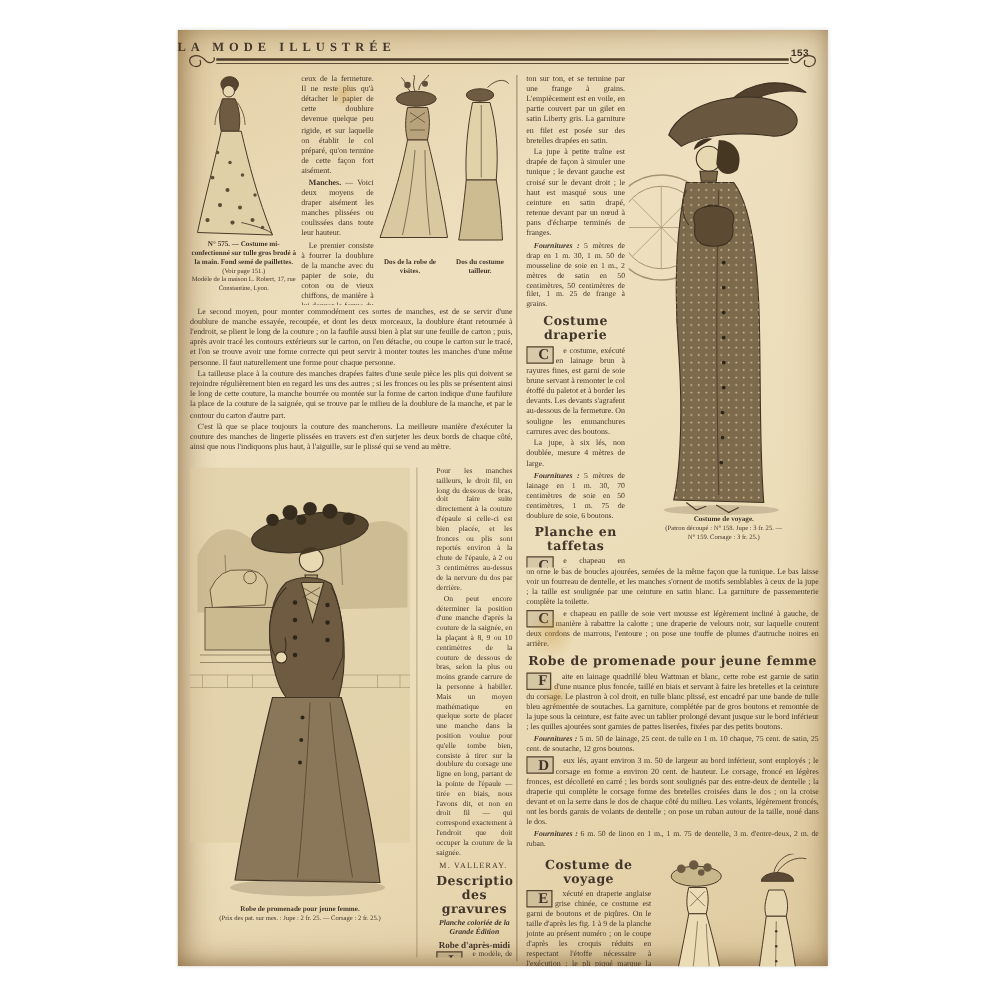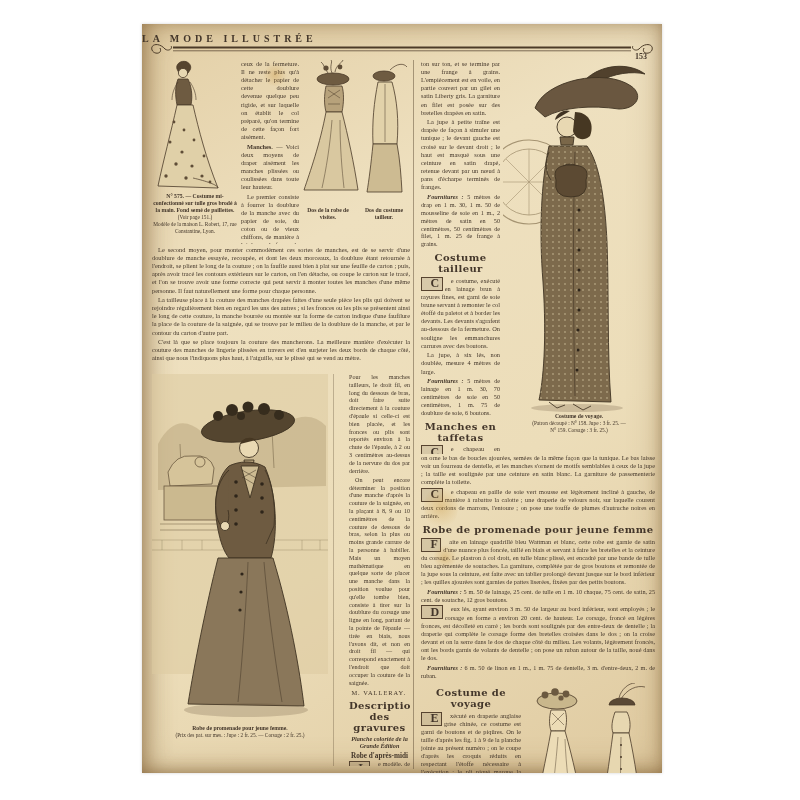--- a/index.html
+++ b/index.html
@@ -8,21 +8,21 @@
   .page{position:absolute;left:142px;top:24px;width:520px;height:749px;overflow:hidden;
         background:linear-gradient(150deg,#e3cfa6 0%,#eee0bf 30%,#ecddb9 62%,#dfcaa0 100%);
         box-shadow:inset 0 0 34px rgba(125,88,40,.33),
                    inset 12px 0 24px -10px rgba(110,75,35,.55),
                    inset -7px 0 16px -8px rgba(110,75,35,.38),
                    inset 0 -10px 18px -10px rgba(110,75,35,.4),
                    0 0 3px rgba(0,0,0,.18);}
   .stain{position:absolute;border-radius:50%;pointer-events:none;
          background:radial-gradient(circle,rgba(193,136,38,.30),rgba(193,136,38,0) 70%);}
   .masthead{text-align:left;font-size:10px;font-weight:bold;letter-spacing:4px;padding-top:9px;}
-  .pageno{position:absolute;top:28px;right:15px;font-size:8px;font-weight:bold;}
+  .pageno{position:absolute;top:15px;right:15px;font-size:8px;font-weight:bold;font-family:Liberation Mono, monospace;}
   .rule{position:absolute;top:17px;left:5px;}
   .cols{position:absolute;top:36px;left:0;right:0;bottom:4px;display:flex;}
   .col-left{width:258px;padding:0 3px 0 10px;}
   .col-right{flex:1;border-left:1px solid rgba(80,62,40,.45);padding:0 7px 0 7px;}
   p.t{font-size:6.35px;line-height:1.28;text-align:justify;text-indent:6px;margin:0 0 1.5px;}
   p.nt{text-indent:0;}
   .h1{font-size:10px;font-weight:bold;text-align:center;margin:4px 0 2.5px;letter-spacing:.4px;
       font-family:"DejaVu Serif",serif;}
   .h2{font-size:7.2px;font-weight:bold;text-align:center;margin:2.5px 0 1.5px;}
   .hsub{font-size:6.2px;font-style:italic;font-weight:bold;text-align:center;margin:1px 0;}
@@ -214,26 +214,26 @@
       </div>
     </div>
 
     <div class="col-right">
       <div class="rowA">
         <div class="rA-text">
           <p class="t nt">ton sur ton, et se termine par une frange à grains. L'empiècement est en voile, en partie couvert par un gilet en satin Liberty gris. La garniture en filet est posée sur des bretelles drapées en satin.</p>
           <p class="t">La jupe à petite traîne est drapée de façon à simuler une tunique ; le devant gauche est croisé sur le devant droit ; le haut est masqué sous une ceinture en satin drapé, retenue devant par un nœud à pans d'écharpe terminés de franges.</p>
           <p class="four"><i>Fournitures :</i><span> 5 mètres de drap en 1 m. 30, 1 m. 50 de mousseline de soie en 1 m., 2 mètres de satin en 50 centimètres, 50 centimètres de filet, 1 m. 25 de frange à grains.</span></p>
 
-          <div class="h1">Costume tailleur</div>
+          <div class="h1">Costume draperie</div>
           <p class="t dc">Ce costume, exécuté en lainage brun à rayures fines, est garni de soie brune servant à remonter le col étoffé du paletot et à border les devants. Les devants s'agrafent au-dessous de la fermeture. On souligne les emmanchures carrures avec des boutons.</p>
           <p class="t">La jupe, à six lés, non doublée, mesure 4 mètres de large.</p>
           <p class="four"><i>Fournitures :</i><span> 5 mètres de lainage en 1 m. 30, 70 centimètres de soie en 50 centimètres, 1 m. 75 de doublure de soie, 6 boutons.</span></p>
 
-          <div class="h1">Manches en taffetas</div>
+          <div class="h1">Planche en taffetas</div>
           <p class="t dc">Ce chapeau en taffetas gris, dont la calotte est drapée, a les bords bleus relevés d'un côté ; une aigrette posée en large souligne le mouvement ; brides en gros grain de même nuance que la paille.</p>
 
         </div>
 
         <figure class="figvoy">
           <svg width="152" height="352" viewBox="0 0 152 352">
             <defs>
               <pattern id="pd" width="6" height="6" patternUnits="userSpaceOnUse">
                 <circle cx="2" cy="2" r="0.7" fill="#d9caa4"></circle>
               </pattern>

